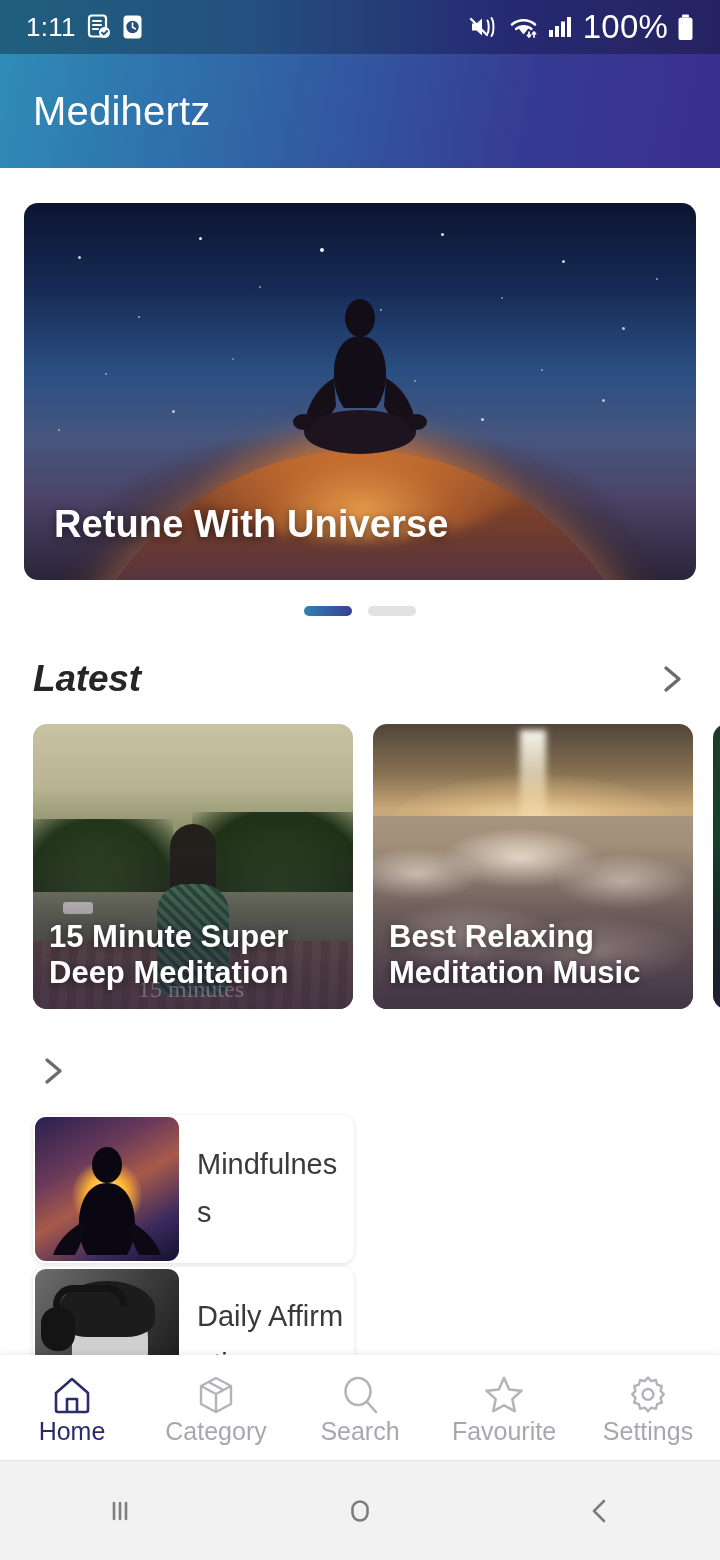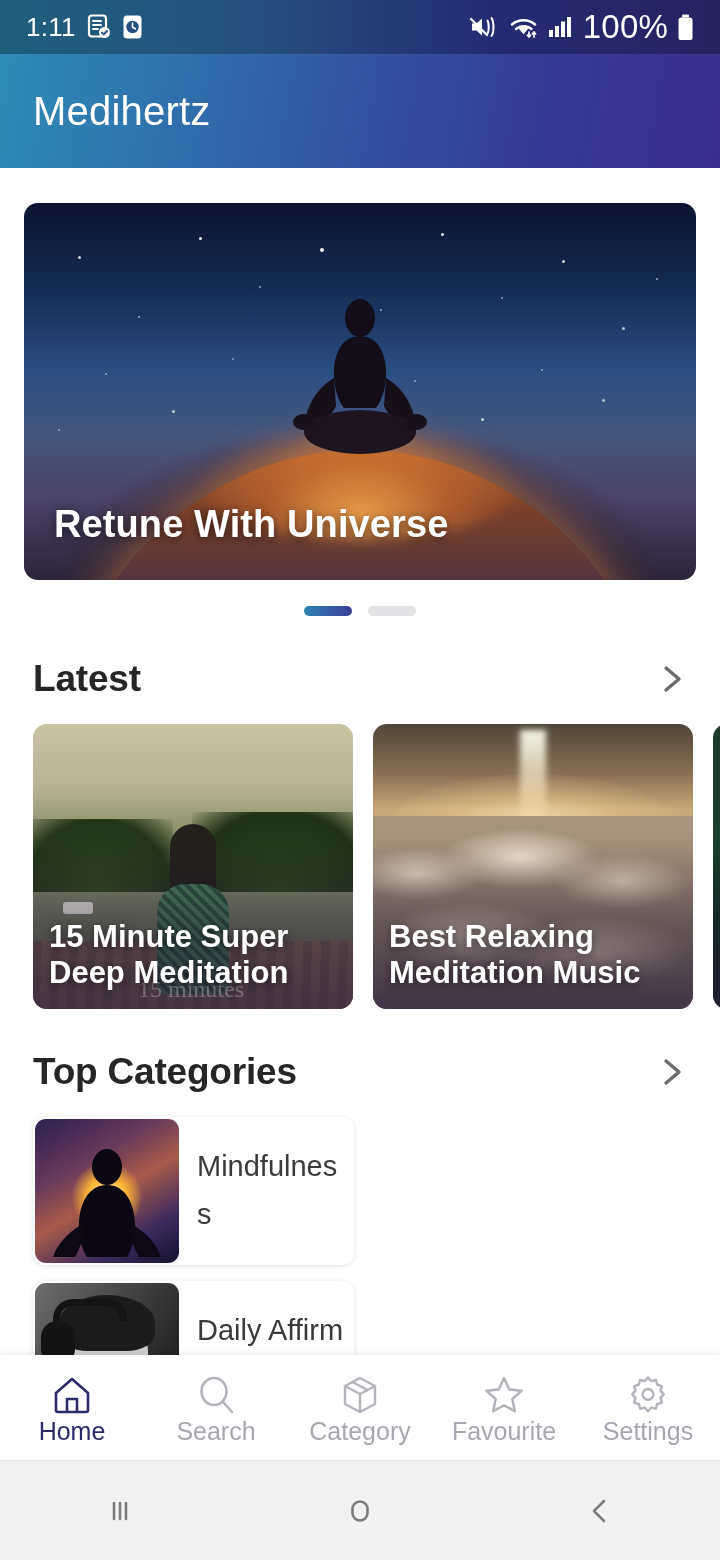--- a/index.html
+++ b/index.html
@@ -66,21 +66,21 @@
   }
 
   
   .dots { display:flex; justify-content:center; align-items:center; gap:16px; margin-top:26px; }
   .dot { width:48px; height:10px; border-radius:6px; background:#e2e2e4; }
   .dot.active { background:linear-gradient(90deg,#2f82b4 0%, #3a3f95 100%); }
 
   
   .sec-head {
     display:flex; align-items:center; justify-content:space-between;
-    padding:0 28px 0 33px; margin-top:42px;
+    padding:0 28px 0 33px; margin-top:42px;font-style:italic;
   }
   .sec-title { font-size:37px; font-weight:700; color:#262626; letter-spacing:-.2px; }
   .chev { width:40px; height:40px; display:flex; align-items:center; justify-content:center; }
 
   
   .latest-row { display:flex; gap:20px; padding-left:33px; margin-top:24px; }
   .latest-card {
     position:relative; flex:0 0 320px; height:285px; border-radius:14px; overflow:hidden;
   }
   .latest-card.third { flex:0 0 60px; }
@@ -128,21 +128,21 @@
       radial-gradient(ellipse 130px 48px at 70% 70%, #cfbda8 0%, rgba(207,189,168,0) 72%),
       linear-gradient(180deg,#a8957f 0%, #8e7d6d 60%, #6e6058 100%); }
   
   .art-forest { position:absolute; inset:0;
     background:linear-gradient(180deg,#1e3a2a 0%, #16402c 40%, #10261d 100%); }
 
   .card-scrim { position:absolute; inset:0;
     background:linear-gradient(180deg, rgba(0,0,0,0) 42%, rgba(30,20,45,.35) 68%, rgba(40,25,60,.62) 100%); }
 
   
-  .cat-grid { display:flex; flex-wrap:wrap; gap:16px 22px; padding:0 33px; margin-top:24px; }
+  .cat-grid { display:flex; flex-wrap:wrap; gap:4px 22px; padding:0 33px; margin-top:24px; }
   .cat-card {
     flex:0 0 321px; height:148px; background:#fff; border-radius:12px;
     box-shadow:0 1px 5px rgba(0,0,0,.13); display:flex; align-items:center; overflow:hidden;
   }
   .cat-thumb { width:144px; height:144px; margin:2px 0 2px 2px; border-radius:11px; overflow:hidden; position:relative; flex:none; }
   .cat-label { font-size:29px; color:#3a3a3a; line-height:1.65; padding:0 10px 0 18px; word-break:break-all; }
   
   .th-cosmic { position:absolute; inset:0;
     background:linear-gradient(150deg,#2a2050 0%, #6a3a5a 32%, #a85a4a 52%, #3b2a5e 78%, #141030 100%); }
   .th-cosmic .glow { position:absolute; left:50%; top:54%; transform:translate(-50%,-50%);
@@ -304,21 +304,20 @@
         <div class="lc-title">Best Relaxing Meditation Music</div>
       </div>
 
       <div class="latest-card third">
         <div class="art-forest"></div>
         <div class="card-scrim"></div>
       </div>
     </div>
 
     <div class="sec-head">
-      <span class="sec-title">Top Categories</span>
       <span class="chev">
         <svg width="26" height="30" viewBox="0 0 26 30" fill="none">
           <path d="M7 4l13 11L7 26" stroke="#6b6b6b" stroke-width="3.4" stroke-linecap="round" stroke-linejoin="round"></path>
         </svg>
       </span>
     </div>
 
     <div class="cat-grid">
       <div class="cat-card">
         <div class="cat-thumb">
@@ -354,32 +353,32 @@
   <div class="bottom-nav">
     <div class="nav-item active">
       <svg width="44" height="44" viewBox="0 0 44 44" fill="none">
         <path d="M6 20L22 6l16 14v17a2 2 0 01-2 2H8a2 2 0 01-2-2z" stroke="#2b2a6b" stroke-width="2.6" stroke-linejoin="round"></path>
         <path d="M17 39V26h10v13" stroke="#2b2a6b" stroke-width="2.6" stroke-linejoin="round"></path>
       </svg>
       <span class="nav-label">Home</span>
     </div>
     <div class="nav-item">
       <svg width="44" height="44" viewBox="0 0 44 44" fill="none">
-        <ellipse cx="20" cy="18.5" rx="12.5" ry="13.5" stroke="#b3b3bb" stroke-width="2.6"></ellipse>
-        <path d="M29.5 29.5L38 39" stroke="#b3b3bb" stroke-width="2.6" stroke-linecap="round"></path>
-      </svg>
-      <span class="nav-label">Search</span>
-    </div>
-    <div class="nav-item">
-      <svg width="44" height="44" viewBox="0 0 44 44" fill="none">
         <path d="M22 5l15 8v18l-15 8-15-8V13z" stroke="#b3b3bb" stroke-width="2.4" stroke-linejoin="round"></path>
         <path d="M7 13l15 8 15-8M22 21v18" stroke="#b3b3bb" stroke-width="2.4" stroke-linejoin="round"></path>
         <path d="M14.5 9l15 8" stroke="#b3b3bb" stroke-width="2.4" stroke-linejoin="round"></path>
       </svg>
       <span class="nav-label">Category</span>
+    </div>
+    <div class="nav-item">
+      <svg width="44" height="44" viewBox="0 0 44 44" fill="none">
+        <ellipse cx="20" cy="18.5" rx="12.5" ry="13.5" stroke="#b3b3bb" stroke-width="2.6"></ellipse>
+        <path d="M29.5 29.5L38 39" stroke="#b3b3bb" stroke-width="2.6" stroke-linecap="round"></path>
+      </svg>
+      <span class="nav-label">Search</span>
     </div>
     <div class="nav-item">
       <svg width="44" height="44" viewBox="0 0 44 44" fill="none">
         <path d="M22 5l5.2 11.4 12.3 1.4-9.2 8.3 2.5 12.1L22 32.3 11.2 38.2l2.5-12.1-9.2-8.3 12.3-1.4z" stroke="#b3b3bb" stroke-width="2.5" stroke-linejoin="round"></path>
       </svg>
       <span class="nav-label">Favourite</span>
     </div>
     <div class="nav-item">
       <svg width="44" height="44" viewBox="0 0 44 44" fill="none">
         <path d="M22 4.5l3.2 3.6 4.7-1.1 1.3 4.7 4.6 1.5-1.3 4.7 3.3 3.5-3.3 3.5 1.3 4.7-4.6 1.5-1.3 4.7-4.7-1.1L22 38.3l-3.2-3.6-4.7 1.1-1.3-4.7-4.6-1.5 1.3-4.7L6.2 21.4l3.3-3.5-1.3-4.7 4.6-1.5 1.3-4.7 4.7 1.1z" stroke="#b3b3bb" stroke-width="2.4" stroke-linejoin="round"></path>

